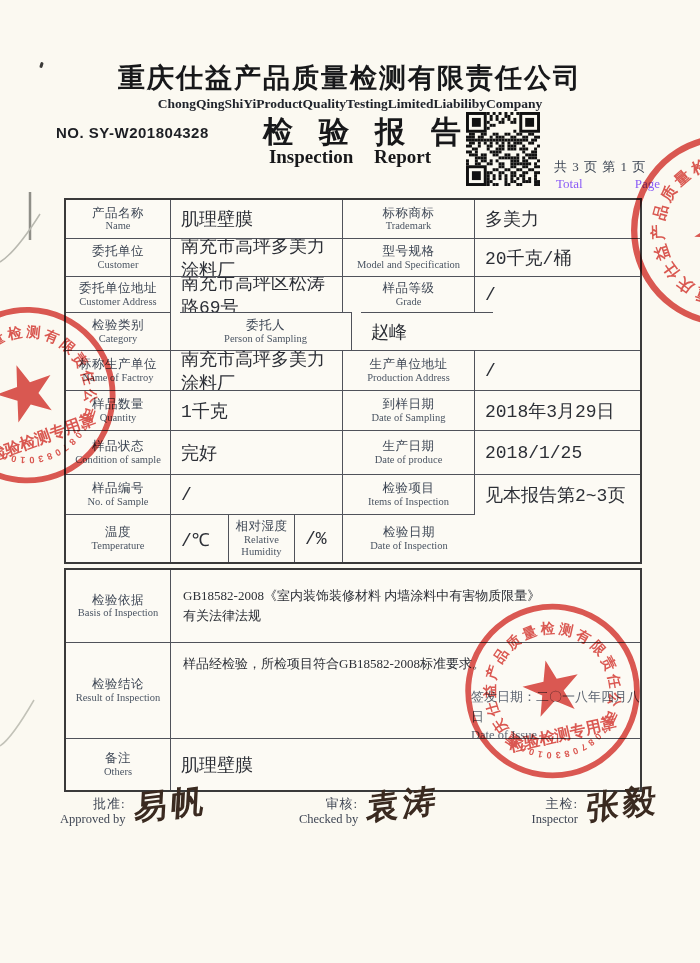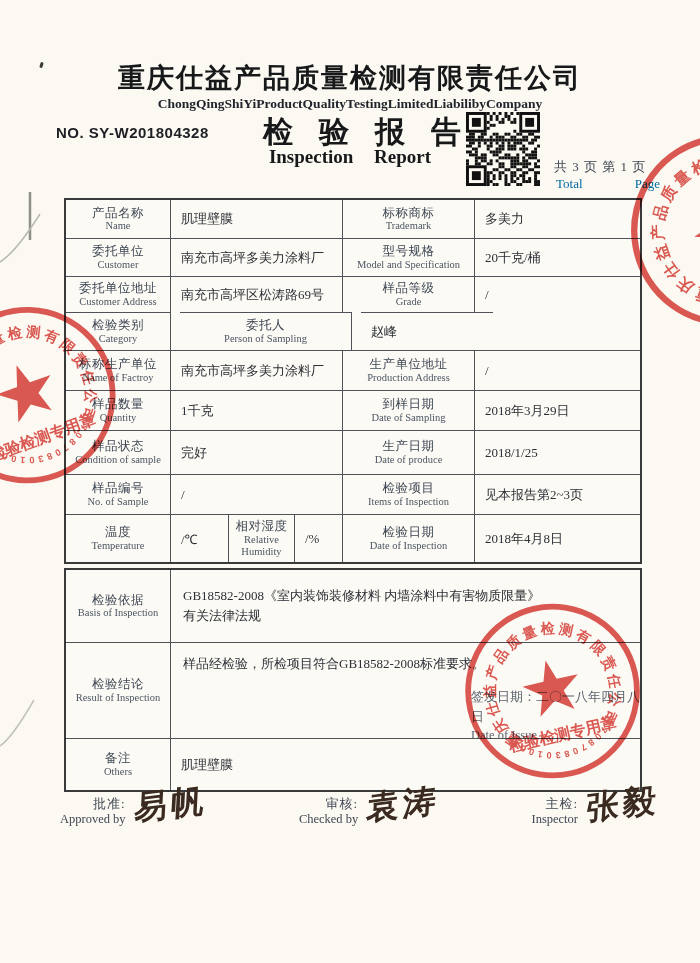--- a/index.html
+++ b/index.html
@@ -15,34 +15,34 @@
   #company-en{left:0;top:96px;width:700px;text-align:center;
     font-size:13.5px;font-weight:700;color:#20242c;}
   #report-no{left:56px;top:124px;font-family:"Liberation Sans",sans-serif;
     font-size:15px;font-weight:600;letter-spacing:.5px;color:#1d1f24;}
   #title-cn{left:12px;top:112px;width:700px;text-align:center;
     font-size:30px;font-weight:700;letter-spacing:26px;text-indent:26px;color:#17181a;}
   #title-en{left:0;top:146px;width:700px;text-align:center;
     font-size:19px;font-weight:700;word-spacing:16px;color:#17181a;}
   #pages-cn{left:554px;top:158px;width:120px;font-size:13px;color:#3d4654;letter-spacing:1px;}
   #pages-en{left:556px;top:176px;width:104px;display:flex;justify-content:space-between;
-    font-size:13px;color:#0369a1;align-items:flex-end;}
+    font-size:13px;color:#8b5cf6;align-items:flex-end;}
   
   .tbl{position:absolute;left:64px;width:574px;border:2px solid #3a3a3a;background:rgba(255,255,255,.25);}
   #t1{top:198px;}
   #t2{top:568px;}
   .trow{display:grid;}
   .trow + .trow .cell{border-top:1px solid #50525a;}
   .cell{border-right:1px solid #50525a;box-sizing:border-box;overflow:hidden;}
   .cell:last-child{border-right:none;}
   .lab{display:flex;flex-direction:column;align-items:center;justify-content:center;
     text-align:center;padding:14px 2px;line-height:1.15;}
   .lab .cn{font-size:12.5px;color:#3d4654;letter-spacing:.5px;}
   .lab .en{font-size:10.5px;color:#4b5563;}
-  .val{display:flex;align-items:center;padding-left:10px;font-size:13px;color:#2c2f36;}
+  .val{display:flex;align-items:center;padding-left:10px;font-size:18px;color:#2c2f36;font-family:Liberation Mono, monospace;}
   
   .r-basis{height:72px;}
   .r-result{height:96px;}
   .r-others{height:52px;}
   .valblock{display:flex;flex-direction:column;justify-content:center;
     padding-left:12px;font-size:13px;color:#2c2f36;line-height:1.55;}
   .result-cell{position:relative;display:block;padding:12px 4px 0 12px;font-size:13px;color:#2c2f36;}
   .issue{position:absolute;left:300px;top:44px;color:#5c6470;font-size:13px;line-height:1.5;}
   .issue .en{font-size:12.5px;}
   
@@ -434,21 +434,20 @@
         <div class="cell val">/℃</div>
         <div class="cell lab">
           <span class="cn">相对湿度</span>
           <span class="en">Relative Humidity</span>
         </div>
         <div class="cell val">/%</div>
         <div class="cell lab">
           <span class="cn">检验日期</span>
           <span class="en">Date of  Inspection</span>
         </div>
-        <div class="cell val">2018年4月8日</div>
       </div>
     </div>
 
   <div class="tbl" id="t2">
     <div class="trow r-basis" style="grid-template-columns:105px auto">
       <div class="cell lab">
         <span class="cn">检验依据</span>
         <span class="en">Basis of Inspection</span>
       </div>
       <div class="cell valblock">

